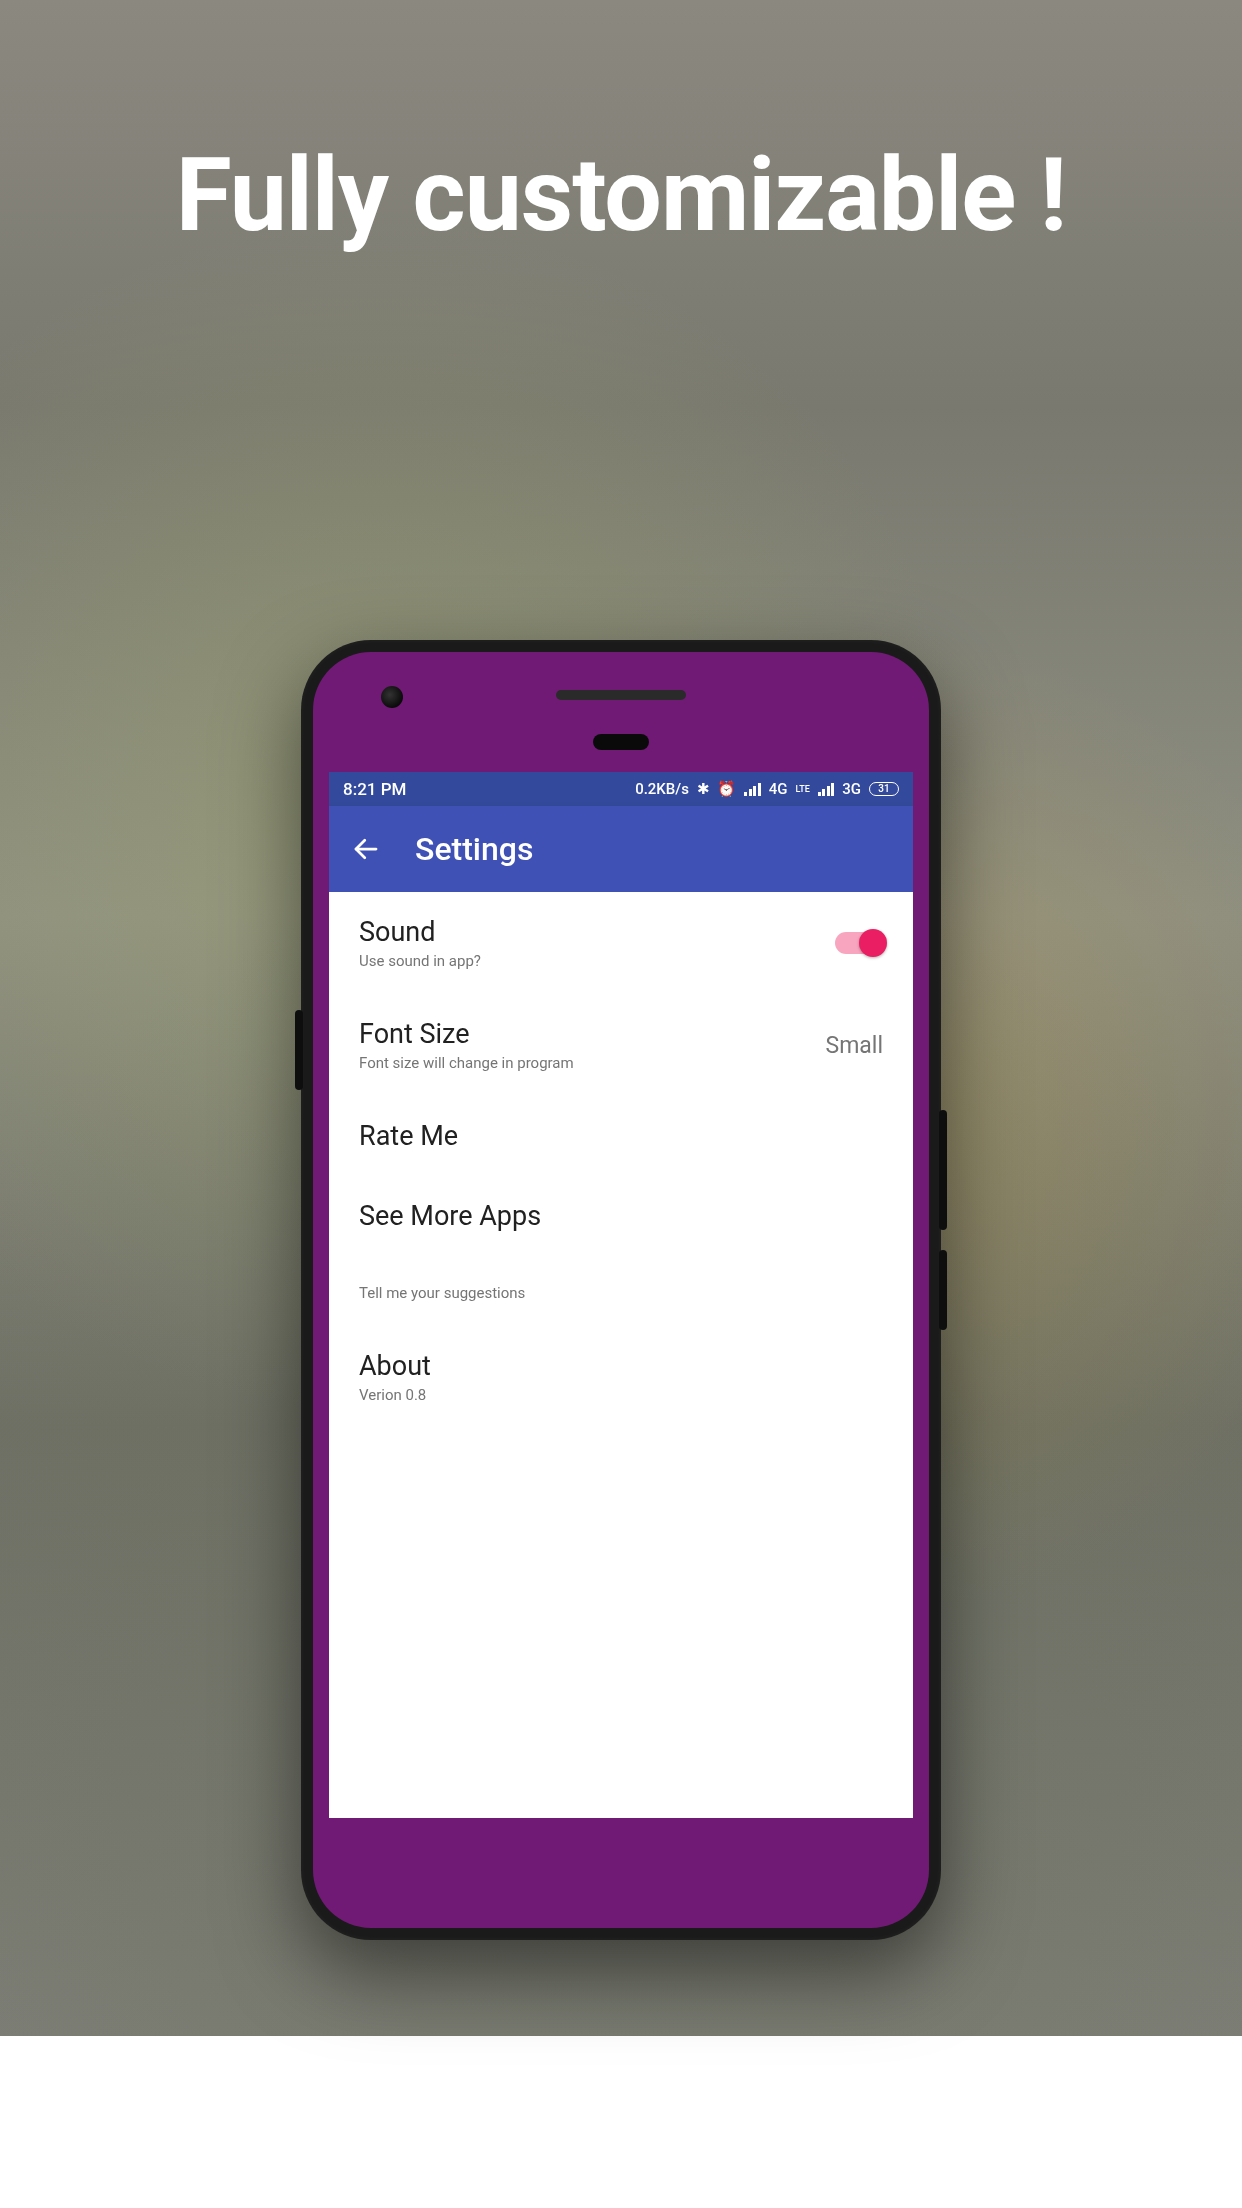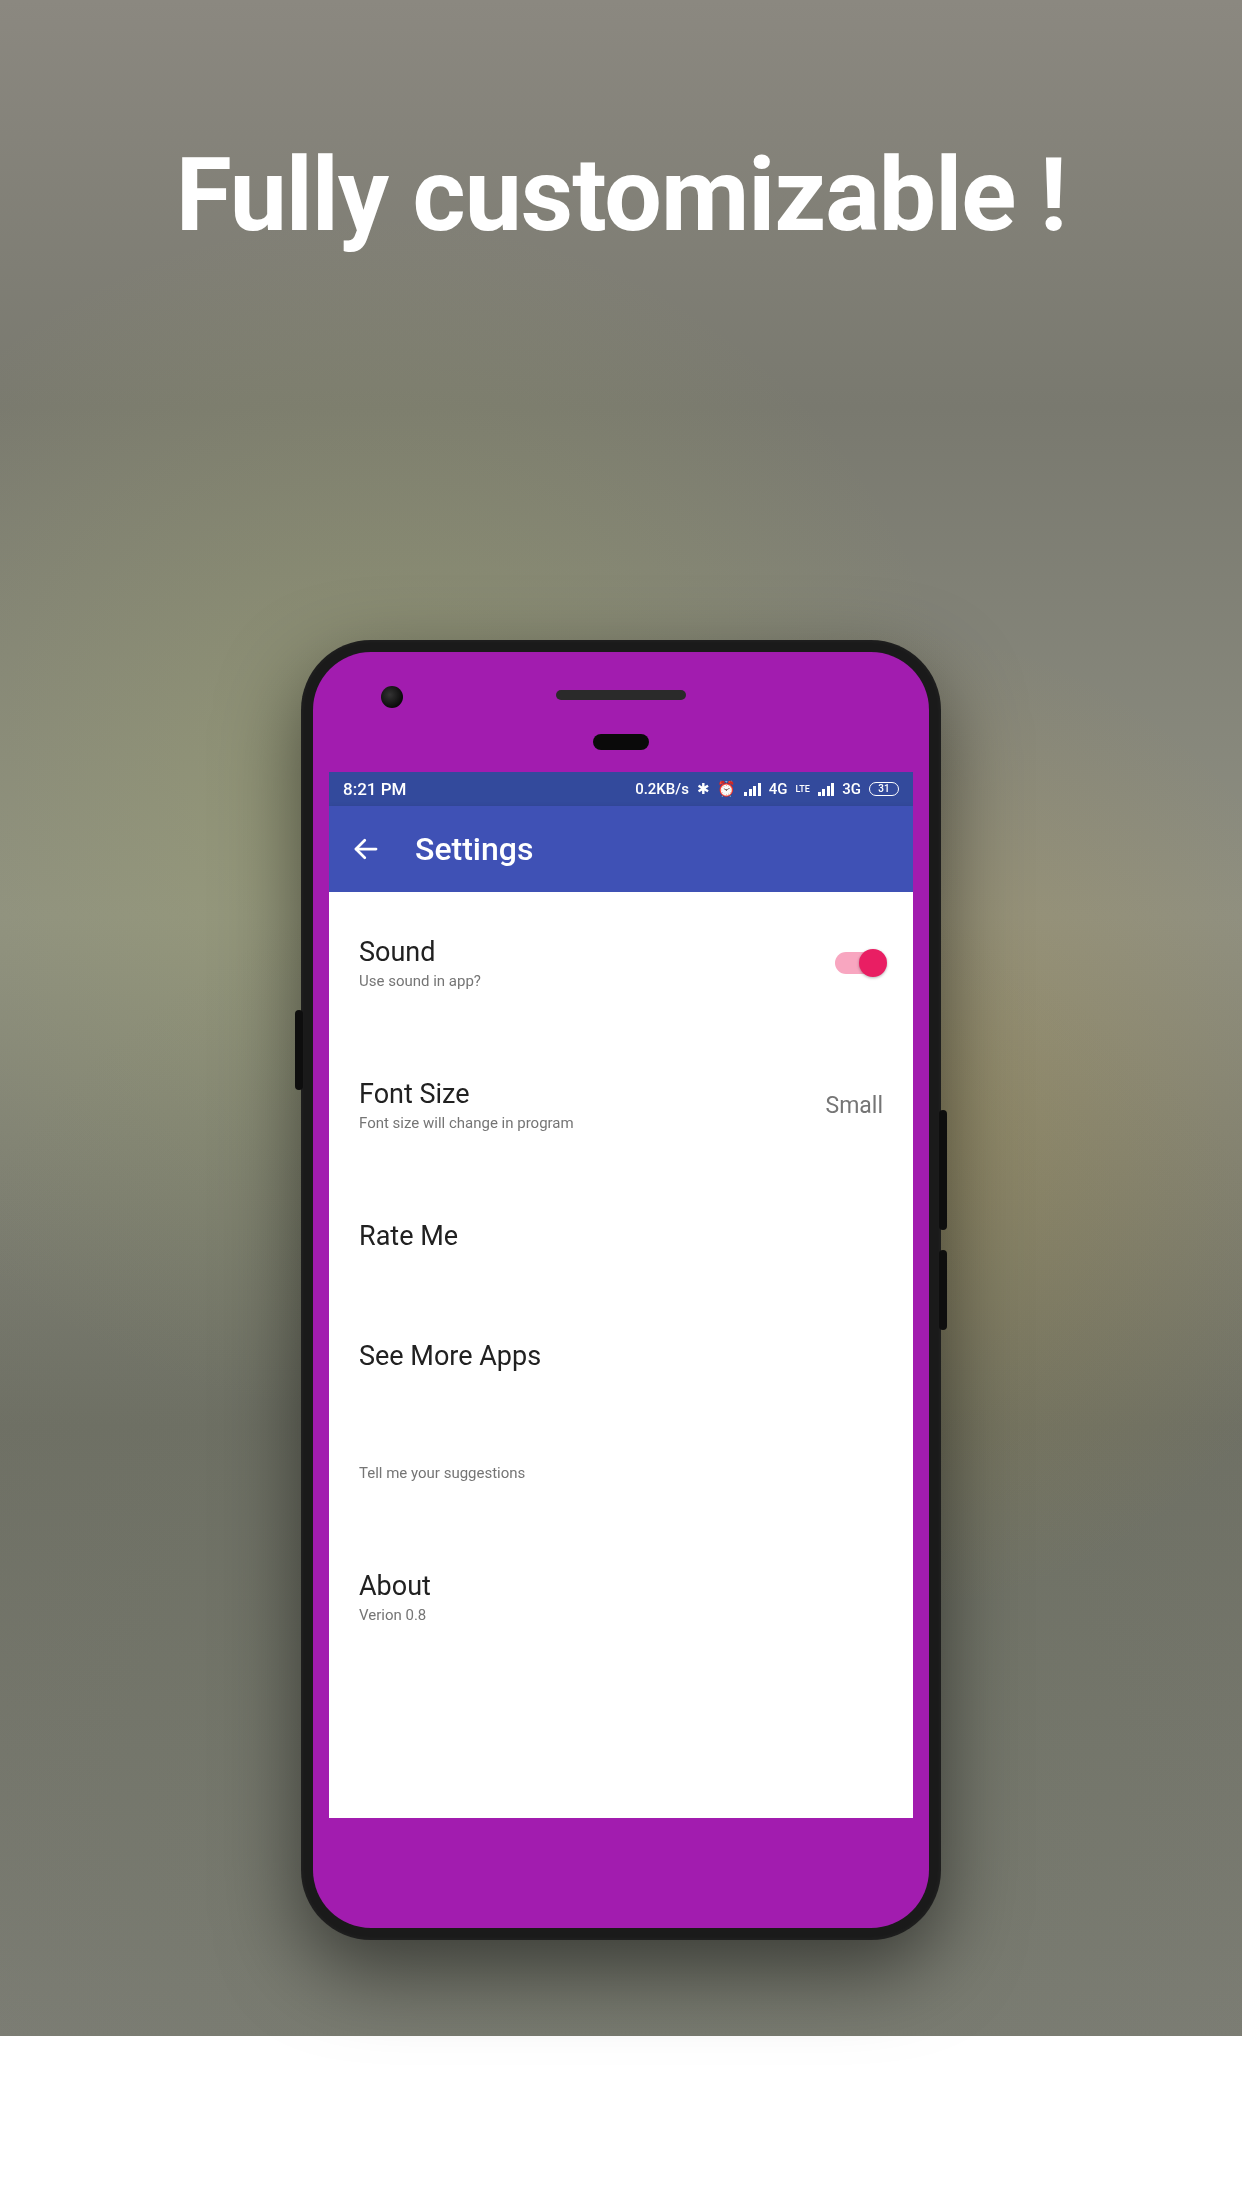--- a/index.html
+++ b/index.html
@@ -31,21 +31,21 @@
     transform: translateX(-50%);
     width: 640px;
     height: 1300px;
     background: #1a1a1a;
     border-radius: 70px;
     box-shadow: 0 30px 80px rgba(0,0,0,0.5), inset 0 0 6px rgba(255,255,255,0.05);
     padding: 12px;
   }
   .phone-inner {
     width: 100%; height: 100%;
-    background: #a21caf;
+    background: #701a75;
     border-radius: 58px;
     position: relative;
     overflow: hidden;
   }
   .camera {
     position: absolute;
     top: 34px; left: 68px;
     width: 22px; height: 22px;
     background: radial-gradient(circle at 40% 40%, #333, #0a0a0a 70%);
     border-radius: 50%;
@@ -106,21 +106,21 @@
     gap: 34px;
     box-shadow: 0 3px 6px rgba(0,0,0,0.25);
   }
   .back-arrow svg { width: 30px; height: 30px; display:block; }
   .appbar-title { font-size: 32px; font-weight: 500; }
   .content { background:#fff; }
   .row {
     display: flex;
     align-items: center;
     justify-content: space-between;
-    padding: 44px 30px;
+    padding: 24px 30px;
   }
   .row .left { flex: 1; min-width: 0; }
   .row .title { font-size: 27px; color: #212121; font-weight: 400; }
   .row .sub { font-size: 15px; color: #757575; margin-top: 4px; }
   .row .right { color:#757575; font-size:23px; padding-left:20px; }
   .toggle {
     width: 48px; height: 22px;
     background: #f8a6c0;
     border-radius: 12px;
     position: relative;

